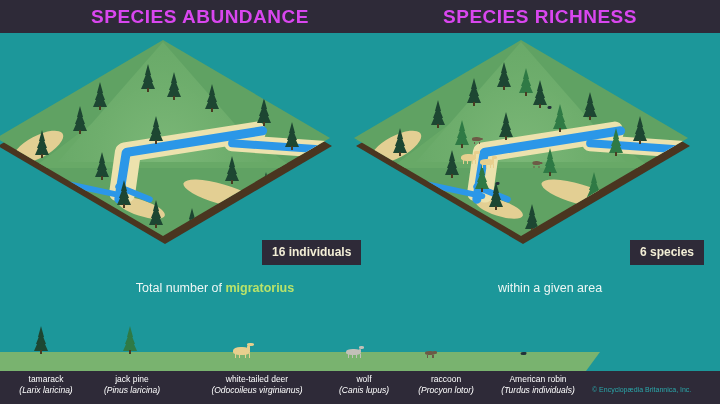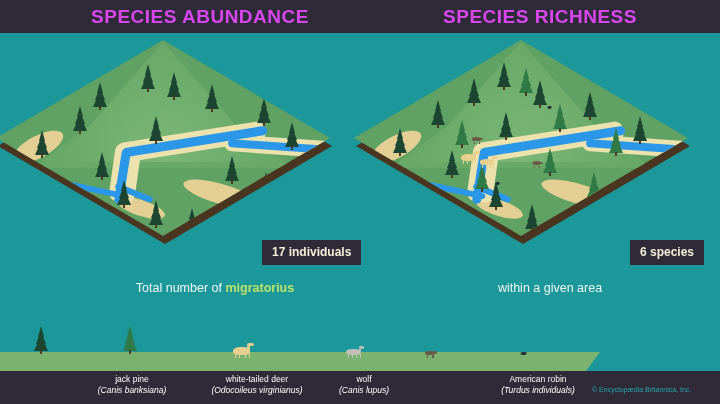--- a/index.html
+++ b/index.html
@@ -482,21 +482,21 @@
         <div class="animal" style="left:196px;top:72px;width:5px;height:4px;">
           <div class="a-body" style="width:4px;height:2.6px;background:#22313a;border-radius:50% 30% 50% 50%;"></div>
         </div>
         <div class="animal" style="left:144px;top:148px;width:5px;height:4px;">
           <div class="a-body" style="width:4px;height:2.6px;background:#22313a;border-radius:50% 30% 50% 50%;"></div>
         </div>
       </div>
     </div>
   </div>
 
-  <div class="badge" id="badge-left">17 individuals</div>
+  <div class="badge" id="badge-left">16 individuals</div>
   <div class="badge" id="badge-right">6 species</div>
 
   <div class="caption" id="caption-left">
     <div><span>Total number of </span><span class="hl">migratorius</span></div>
   </div>
   <div class="caption" id="caption-right">
     <div>within a given area</div>
   </div>
 
   <div class="groundstrip"></div>
@@ -539,32 +539,40 @@
   <div class="legend-icon animal" style="left:432px;top:358px;width:14px;height:9px;">
     <div class="a-body" style="width:10px;height:4.4px;background:#6d5a46;"></div>
     <div class="a-head" style="left:8px;bottom:4.4px;width:4.4px;height:2.6px;background:#6d5a46;"></div>
     <div class="a-leg" style="left:1.6px;height:2.8px;background:#6d5a46;"></div>
     <div class="a-leg" style="left:7.4px;height:2.8px;background:#6d5a46;"></div>
   </div>
   <div class="legend-icon animal" style="left:524px;top:358px;width:7px;height:5px;">
     <div class="a-body" style="width:5.5px;height:3.4px;background:#22313a;border-radius:50% 25% 50% 50%;"></div>
   </div>
 
+  <div class="legend-item" style="left:0px;width:92px;">
+    <div>tamarack</div>
+    <div class="sci">(Larix laricina)</div>
+  </div>
   <div class="legend-item" style="left:78px;width:108px;">
     <div>jack pine</div>
-    <div class="sci">(Canis banksiana)</div>
+    <div class="sci">(Pinus laricina)</div>
   </div>
   <div class="legend-item" style="left:183px;width:148px;">
     <div>white-tailed deer</div>
     <div class="sci">(Odocoileus virginianus)</div>
   </div>
   <div class="legend-item" style="left:324px;width:80px;">
     <div>wolf</div>
     <div class="sci">(Canis lupus)</div>
   </div>
+  <div class="legend-item" style="left:398px;width:96px;">
+    <div>raccoon</div>
+    <div class="sci">(Procyon lotor)</div>
+  </div>
   <div class="legend-item" style="left:477px;width:122px;">
     <div>American robin</div>
     <div class="sci">(Turdus individuals)</div>
   </div>
 
   <div class="copyright">© Encyclopædia Britannica, Inc.</div>
 
 </div>
 
 </body></html>

